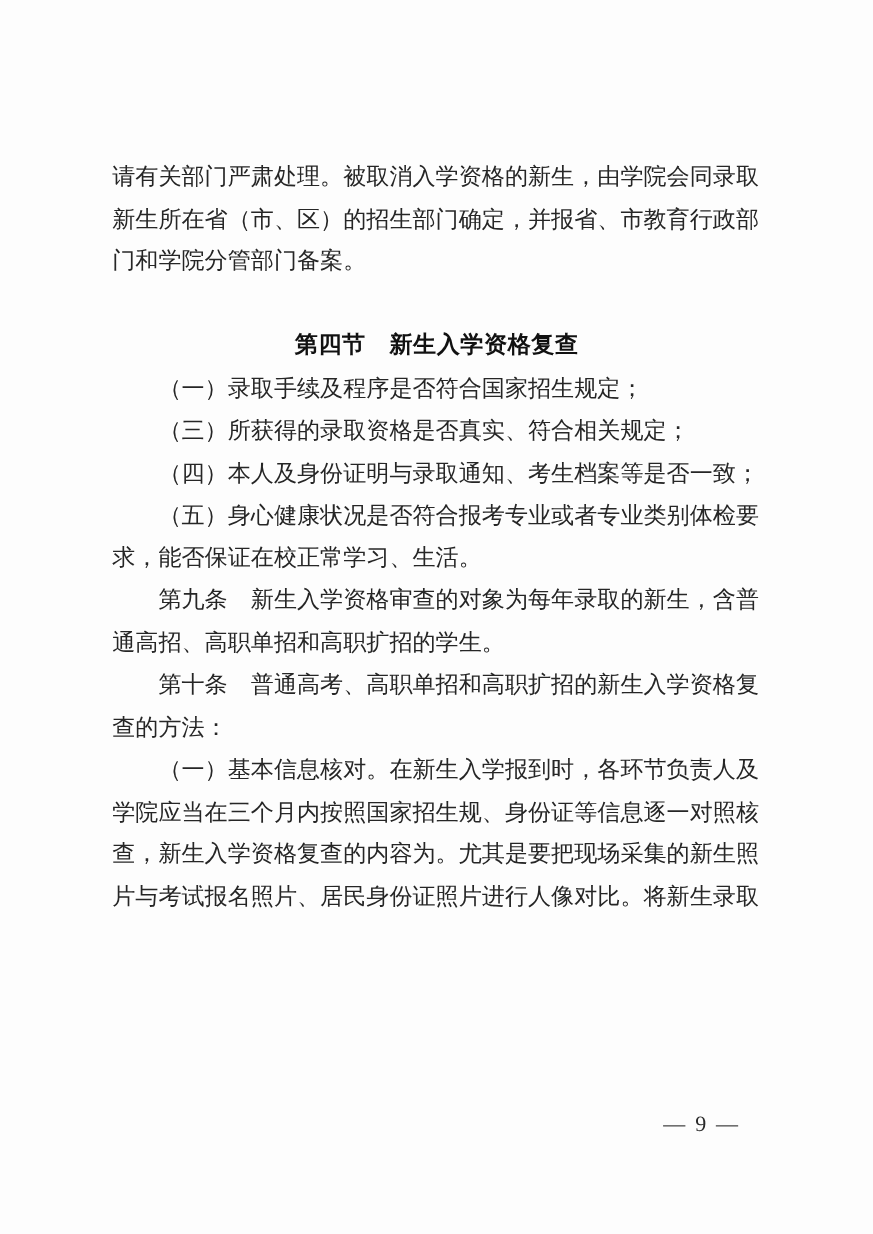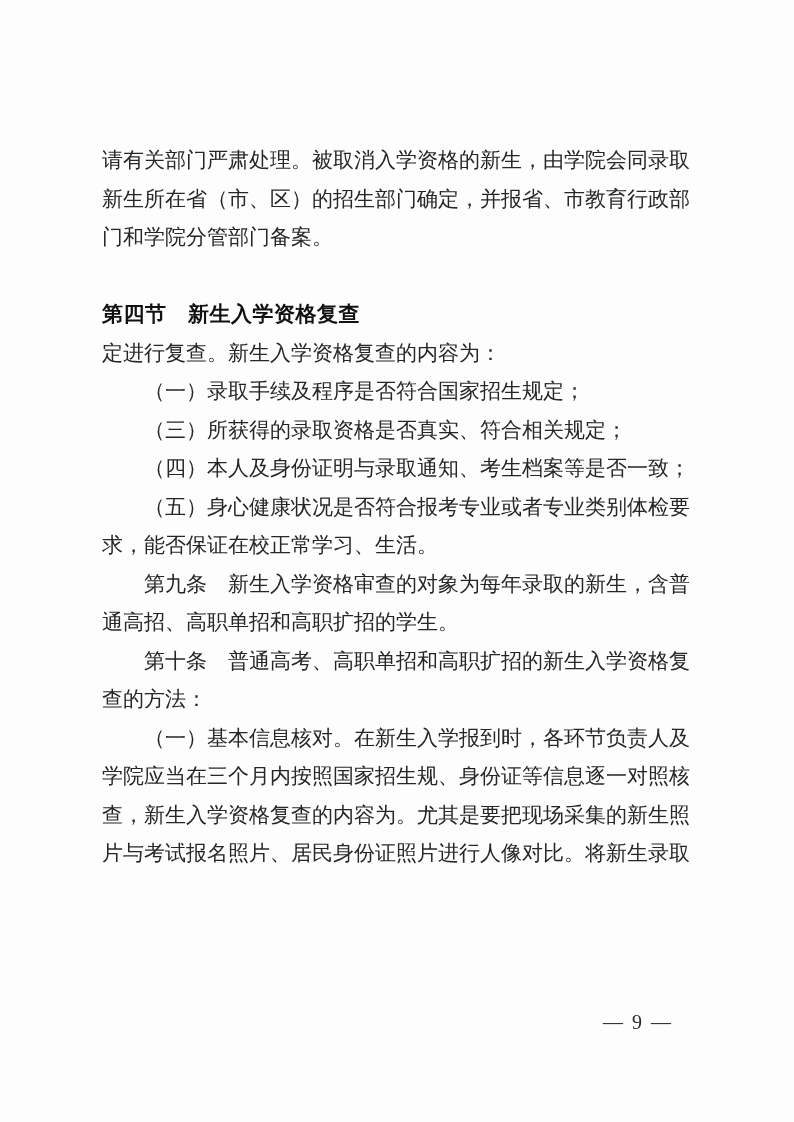--- a/index.html
+++ b/index.html
@@ -34,20 +34,21 @@
   }
   .line.indent {
     padding-left: 42px; 
   }
   .line.blank {
     
   }
   .heading {
     font-family: "Liberation Sans", "DejaVu Sans", sans-serif;
     font-weight: 700;
+    text-align: center;
     color: #111111;
     letter-spacing: 0.5px;
   }
   .page-footer {
     position: absolute;
     top: 1011px;
     left: 603px;
     font-size: 20px;
     letter-spacing: 2px;
     color: #2a2a2a;
@@ -57,21 +58,20 @@
 </head>
 <body>
 
 <div class="page">
   <main class="text-block">
     <p class="line">请有关部门严肃处理。被取消入学资格的新生，由学院会同录取</p>
     <p class="line">新生所在省（市、区）的招生部门确定，并报省、市教育行政部</p>
     <p class="line">门和学院分管部门备案。</p>
     <div class="line blank"></div>
     <h2 class="line heading">第四节　新生入学资格复查</h2>
-    <p class="line">定进行复查。新生入学资格复查的内容为：</p>
     <p class="line indent">（一）录取手续及程序是否符合国家招生规定；</p>
     <p class="line indent">（三）所获得的录取资格是否真实、符合相关规定；</p>
     <p class="line indent">（四）本人及身份证明与录取通知、考生档案等是否一致；</p>
     <p class="line indent">（五）身心健康状况是否符合报考专业或者专业类别体检要</p>
     <p class="line">求，能否保证在校正常学习、生活。</p>
     <p class="line indent">第九条　新生入学资格审查的对象为每年录取的新生，含普</p>
     <p class="line">通高招、高职单招和高职扩招的学生。</p>
     <p class="line indent">第十条　普通高考、高职单招和高职扩招的新生入学资格复</p>
     <p class="line">查的方法：</p>
     <p class="line indent">（一）基本信息核对。在新生入学报到时，各环节负责人及</p>

